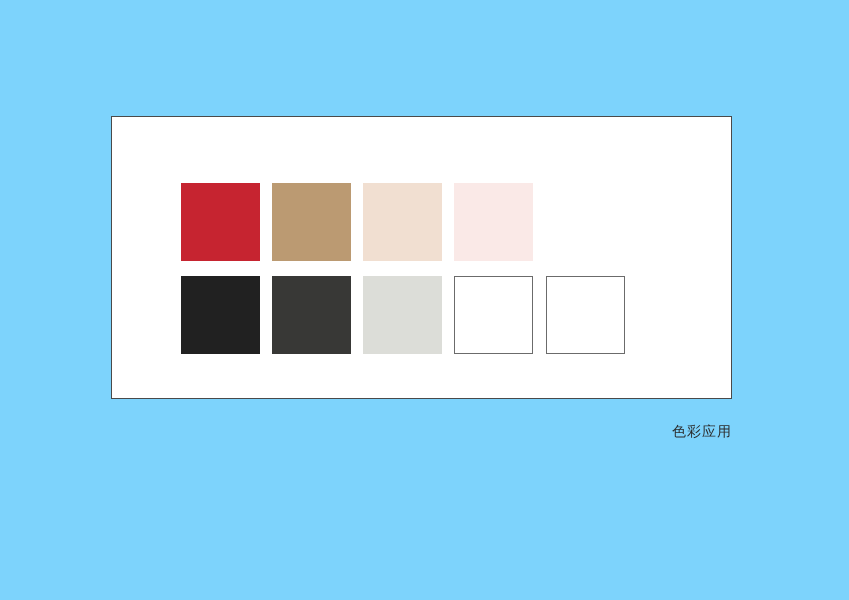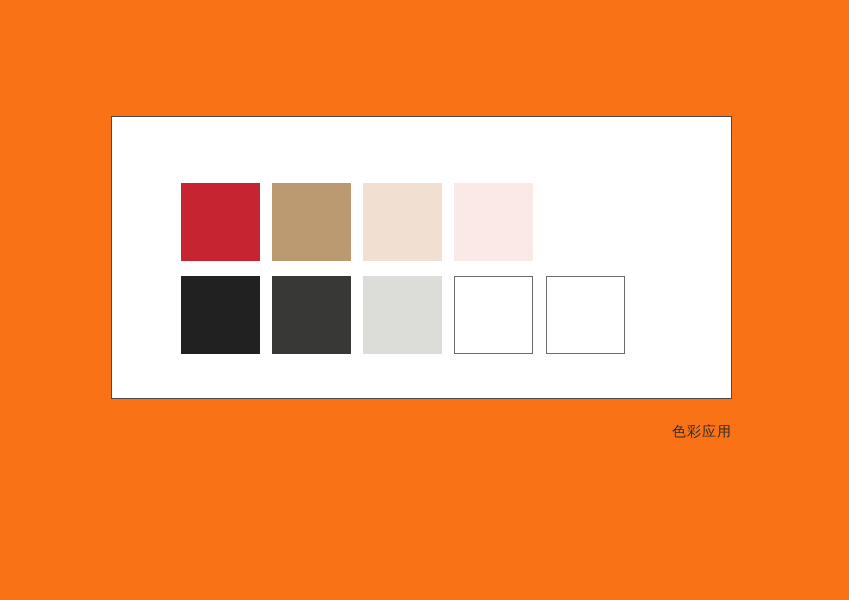--- a/index.html
+++ b/index.html
@@ -74,21 +74,21 @@
     font-size: 14px;
     line-height: 18px;
     letter-spacing: 1px;
     color: #2b2b2b;
     white-space: nowrap;
   }
 </style>
 </head>
 <body>
 
-<div id="page" style="background-color: #f97316;">
+<div id="page" style="background-color: #7dd3fc;">
 
   <div id="board-frame" style="border-color: rgb(74, 74, 74); background-color: rgb(255, 255, 255);"></div>
 
   <div id="swatch-grid">
 
     <div class="swatch-row" id="swatch-row-primary">
       <div class="swatch c0" style="background-color: rgb(198, 36, 48);"></div>
       <div class="swatch c1" style="background-color: rgb(187, 154, 114);"></div>
       <div class="swatch c2" style="background-color: rgb(241, 223, 209);"></div>
       <div class="swatch c3" style="background-color: rgb(250, 233, 231);"></div>

